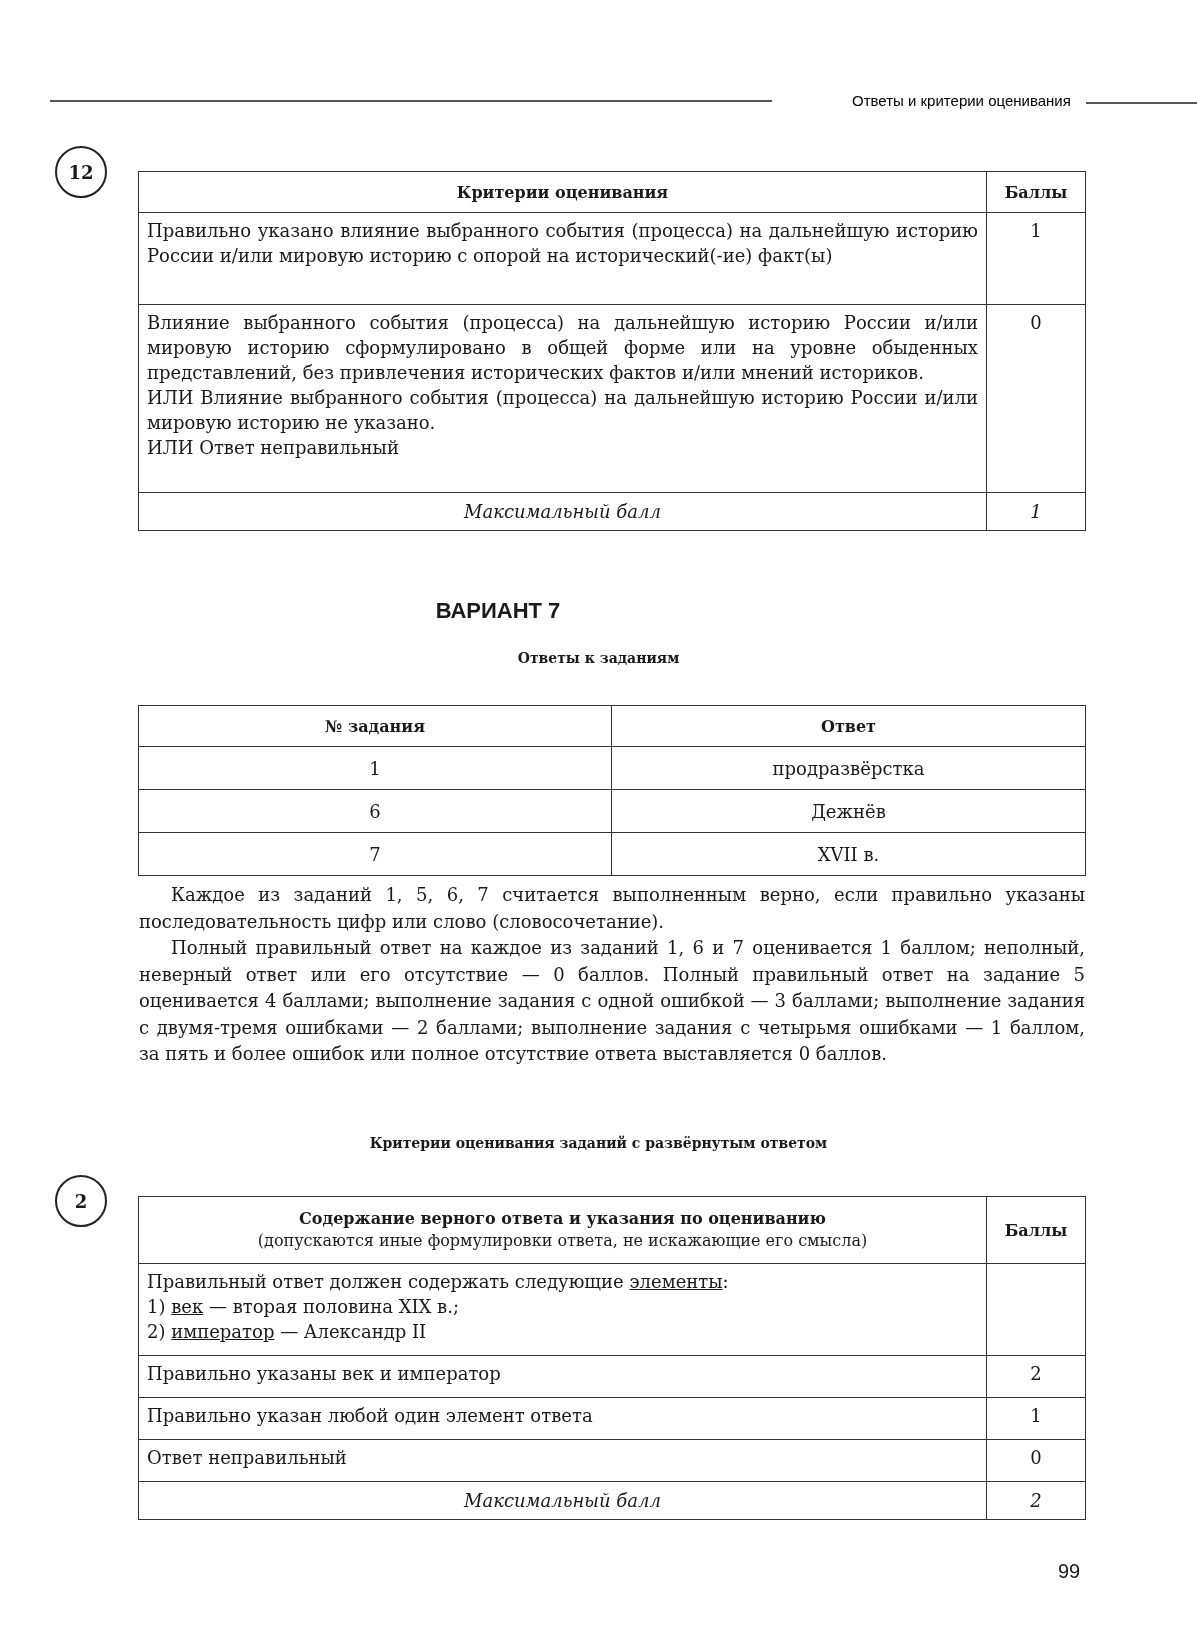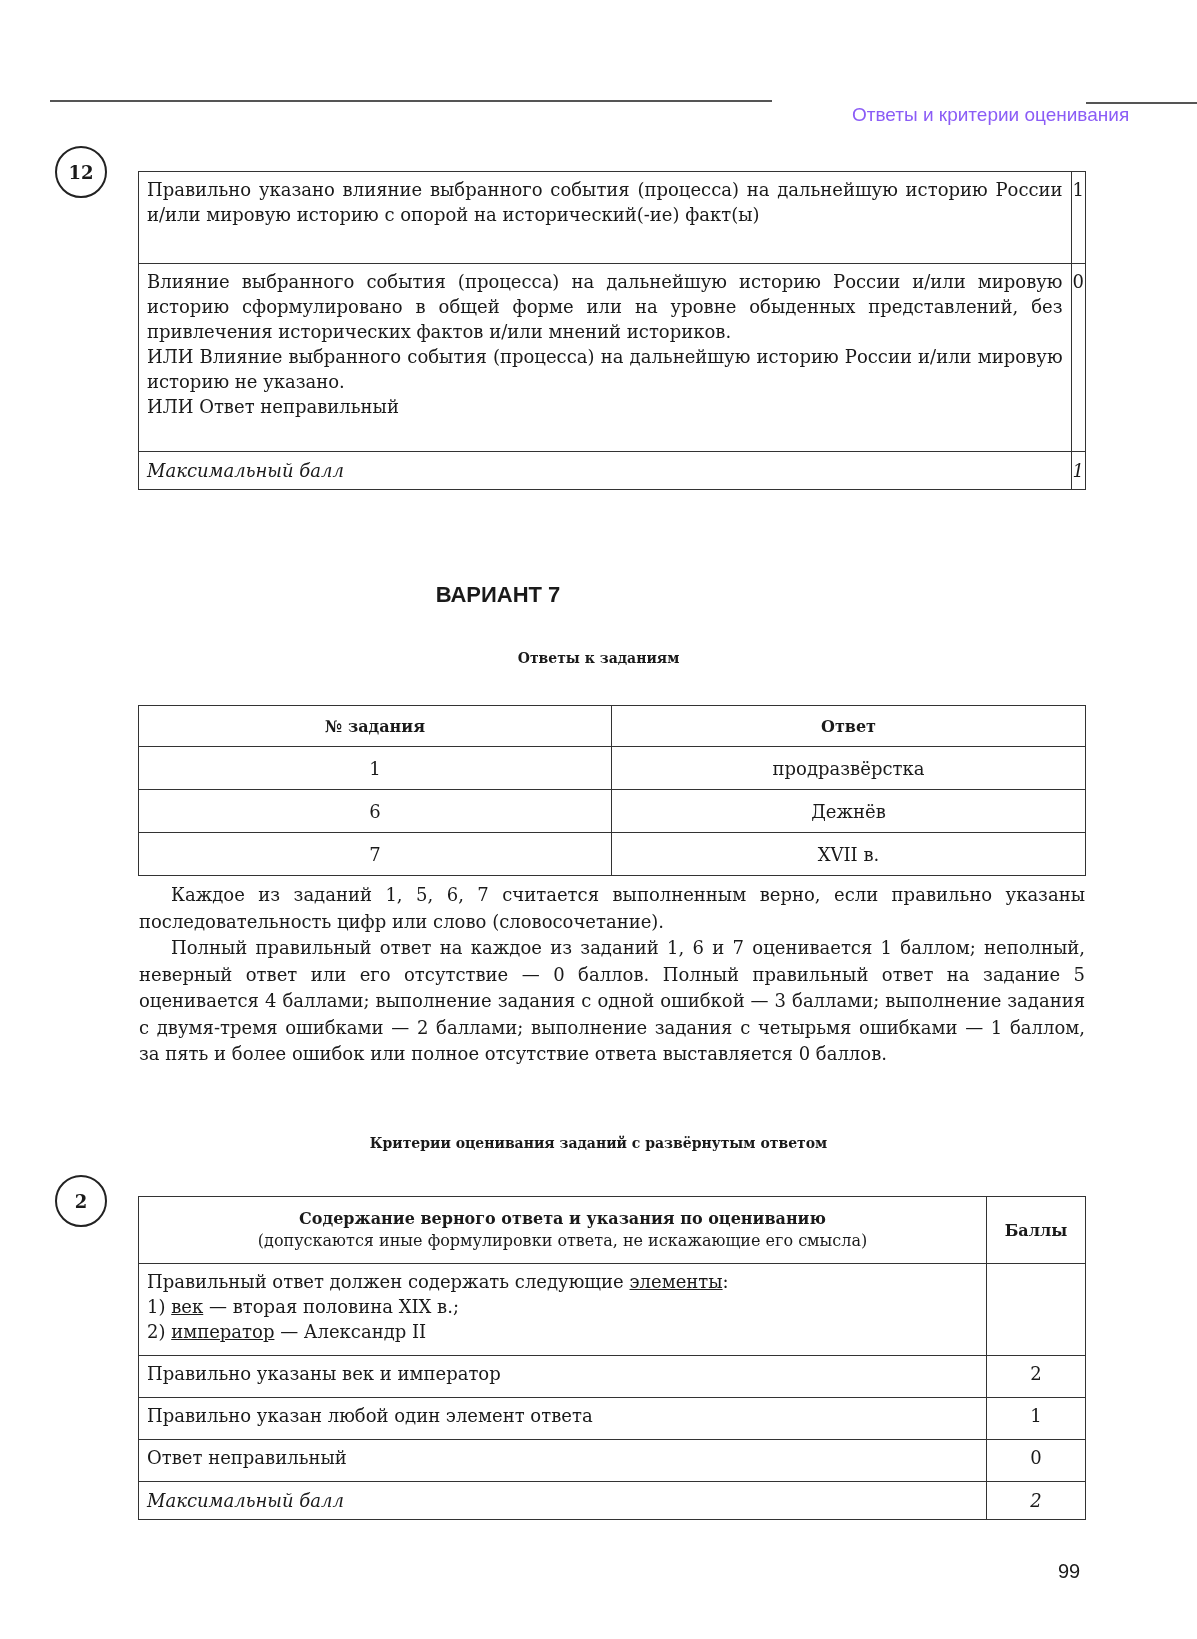--- a/index.html
+++ b/index.html
@@ -2,36 +2,36 @@
 <html><head>
 <meta charset="utf-8">
 <style>
   html, body { margin: 0; padding: 0; }
   body {
     width: 1197px; height: 1639px; background: #ffffff; position: relative;
     font-family: "DejaVu Serif", "Liberation Serif", serif; color: #1a1a1a; overflow: hidden;
   }
   .running-header { position: absolute; top: 88px; left: 50px; width: 1147px; height: 24px; }
   .running-header .line-left { position: absolute; left: 0; top: 12px; width: 722px; border-top: 2px solid #555; }
-  .running-header .title { position: absolute; left: 802px; top: 16px; font-family: "Liberation Sans", sans-serif; font-size: 19px; color: #8b5cf6; }
+  .running-header .title { position: absolute; left: 802px; top: 4px; font-family: "Liberation Sans", sans-serif; font-size: 15px; color: #000000; }
   .running-header .line-right { position: absolute; left: 1036px; top: 14px; width: 111px; border-top: 2px solid #555; }
 
   .task-badge {
     position: absolute; width: 52px; height: 52px; border: 2px solid #222; border-radius: 50%;
     display: flex; align-items: center; justify-content: center; font-weight: bold; font-size: 18px;
     font-family: "DejaVu Serif", serif; box-sizing: border-box;
   }
   table { border-collapse: collapse; position: absolute; }
   td, th { border: 1.5px solid #333; font-size: 18px; line-height: 25px; vertical-align: top; }
   th { font-weight: bold; font-size: 16px; }
   .crit td.text { padding: 5px 8px 8px 8px; text-align: justify; }
   .crit td.score { text-align: center; padding-top: 5px; }
-  .crit td.max-label { text-align: left; font-style: italic; padding: 6px 8px; }
+  .crit td.max-label { text-align: center; font-style: italic; padding: 6px 8px; }
   .crit td.max-score { text-align: center; font-style: italic; padding-top: 6px; }
-  .heading-variant { position: absolute; top: 582px; left: 0; width: 996px; text-align: center;
+  .heading-variant { position: absolute; top: 598px; left: 0; width: 996px; text-align: center;
     font-family: "Liberation Sans", sans-serif; font-weight: bold; font-size: 22px; }
   .heading-sub { position: absolute; left: 0; width: 1197px; text-align: center; font-weight: bold; font-size: 14px; }
   .answers th { height: 38px; vertical-align: middle; }
   .answers td { text-align: center; height: 40px; vertical-align: middle; }
   .paragraphs { position: absolute; top: 882px; left: 139px; width: 946px; font-size: 18px; line-height: 26.5px; text-align: justify; }
   .paragraphs p { margin: 0; text-indent: 32px; }
   u { text-decoration: underline; }
   .page-number { position: absolute; top: 1560px; left: 1058px; font-family: "Liberation Sans", sans-serif; font-size: 20px; }
 </style>
 </head>
@@ -39,20 +39,24 @@
 
 <div class="running-header">
   <div class="line-left"></div>
   <div class="title">Ответы и критерии оценивания</div>
   <div class="line-right"></div>
 </div>
 
 <div class="task-badge" style="top:146px; left:55px;">12</div>
 <table class="crit" style="top:171px; left:138px; width:948px;">
   <tbody>
+      <tr>
+    <th style="height:38px; vertical-align:middle;">Критерии оценивания</th>
+    <th style="width:96px; vertical-align:middle;">Баллы</th>
+  </tr>
   <tr>
     <td class="text" style="height:78px;">Правильно указано влияние выбранного события (процесса) на дальнейшую историю России и/или мировую историю с опорой на исторический(-ие) факт(ы)</td>
     <td class="score">1</td>
   </tr>
   <tr>
     <td class="text" style="height:174px;">
       <div>Влияние выбранного события (процесса) на дальнейшую историю России и/или мировую историю сформулировано в общей форме или на уровне обыденных представлений, без привлечения исторических фактов и/или мнений историков.</div>
       <div>ИЛИ Влияние выбранного события (процесса) на дальнейшую историю России и/или мировую историю не указано.</div>
       <div>ИЛИ Ответ неправильный</div>
     </td>

